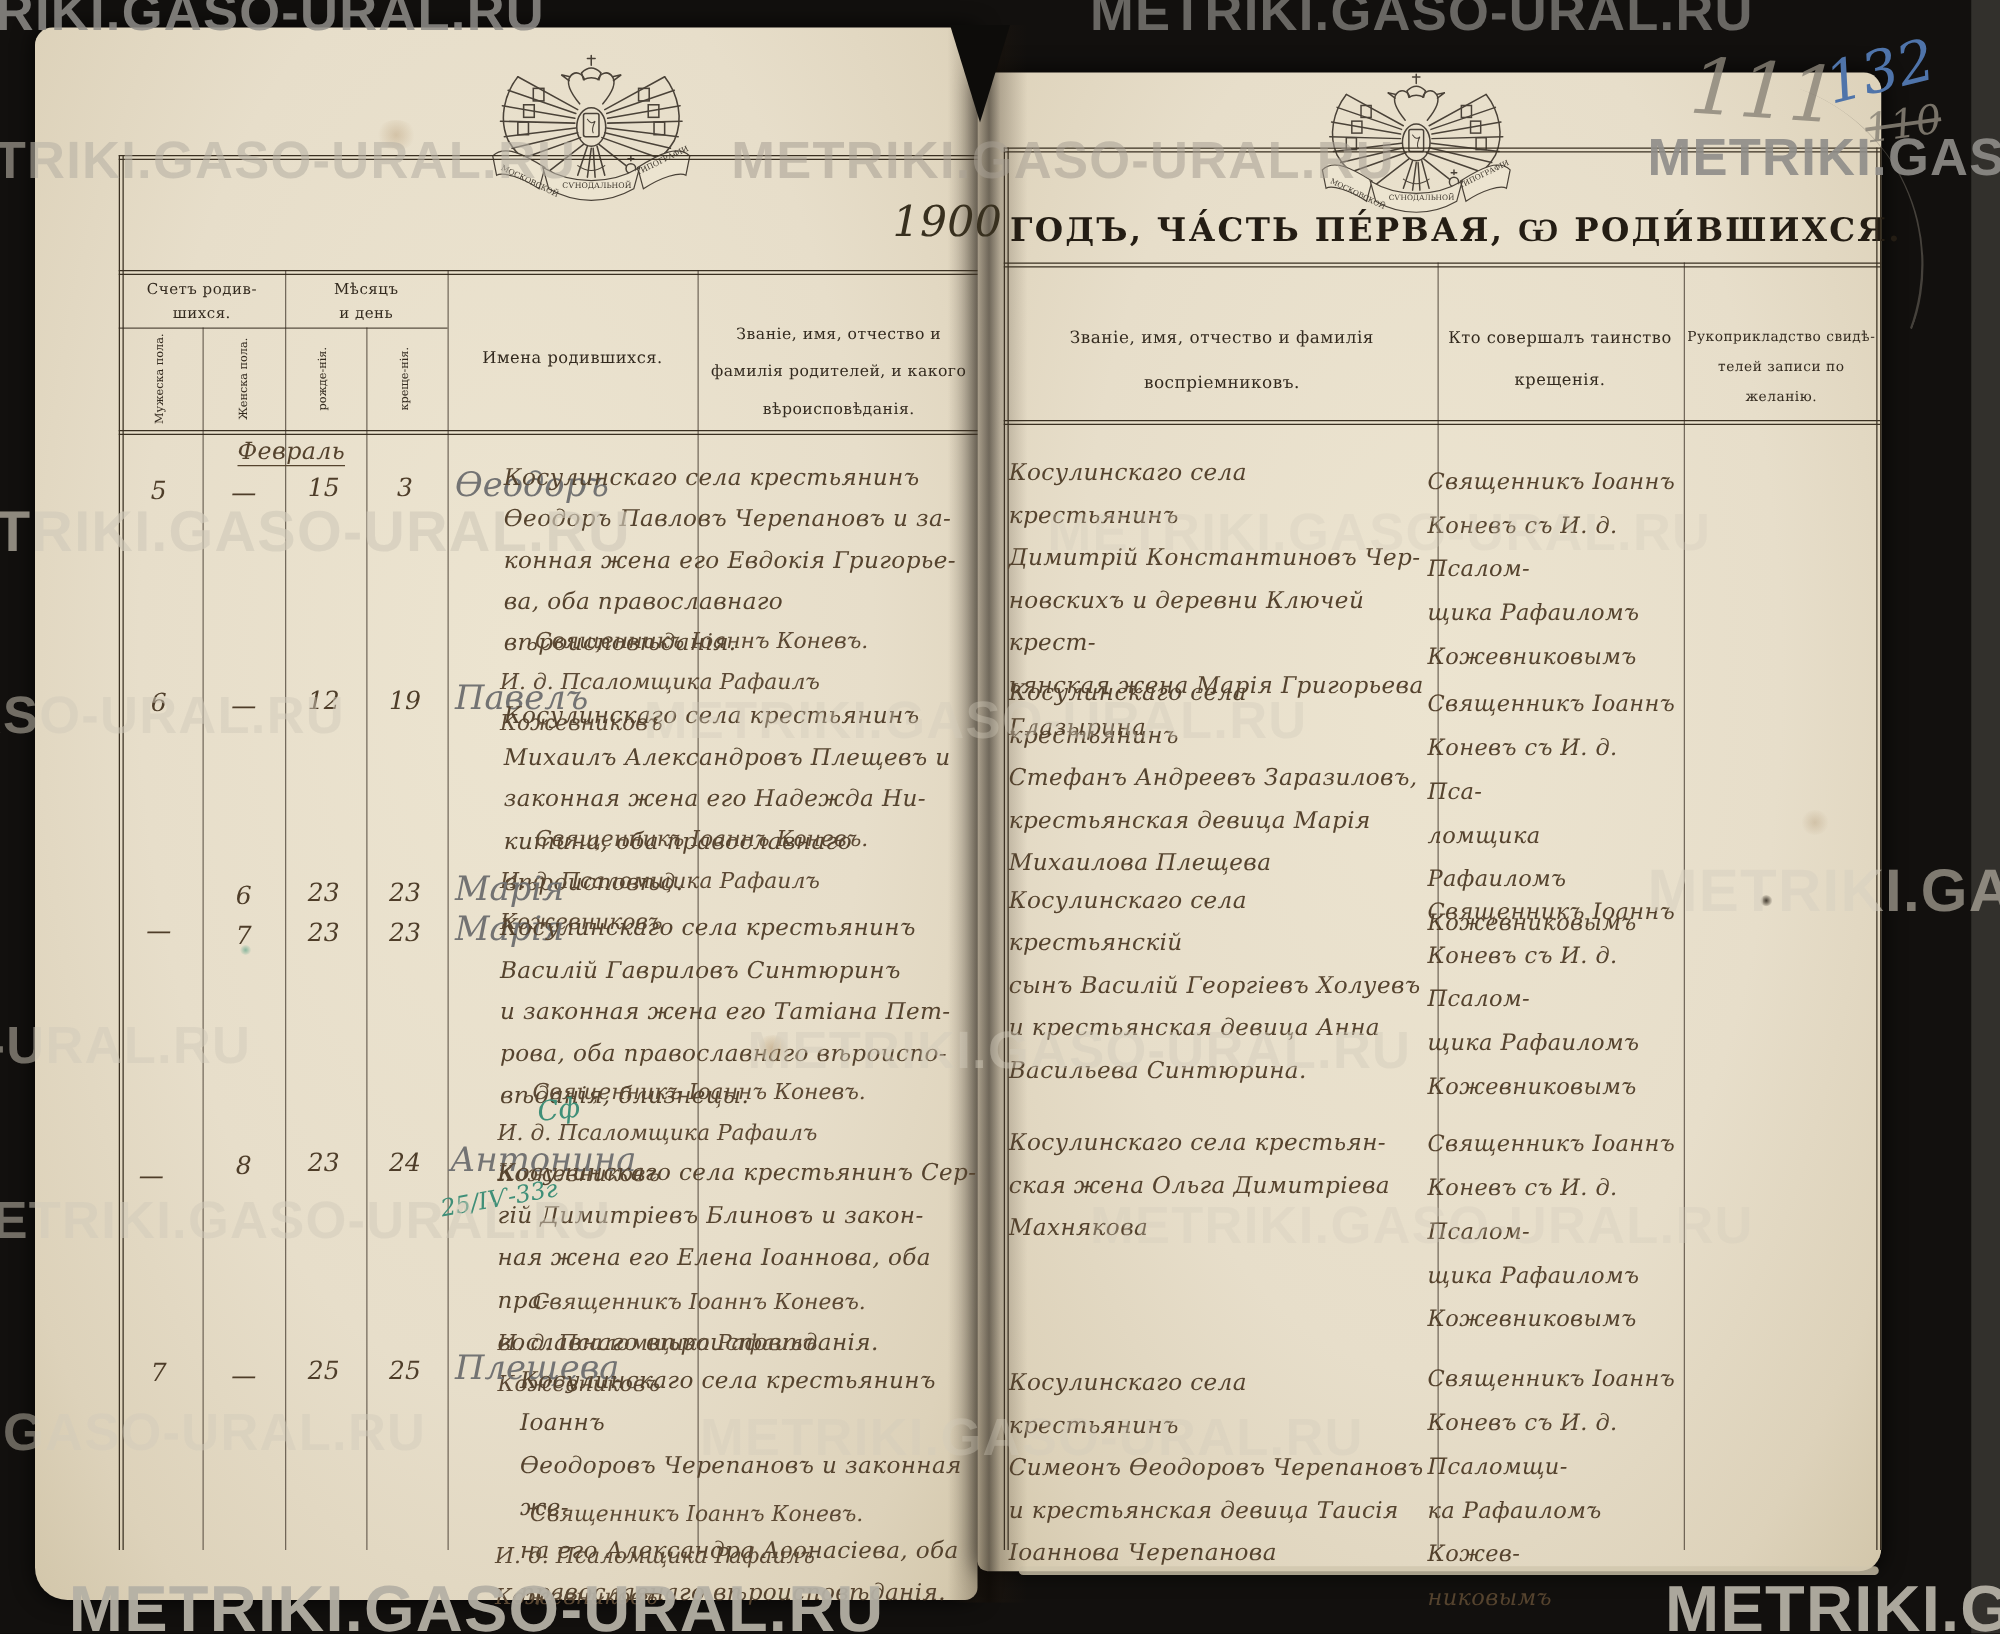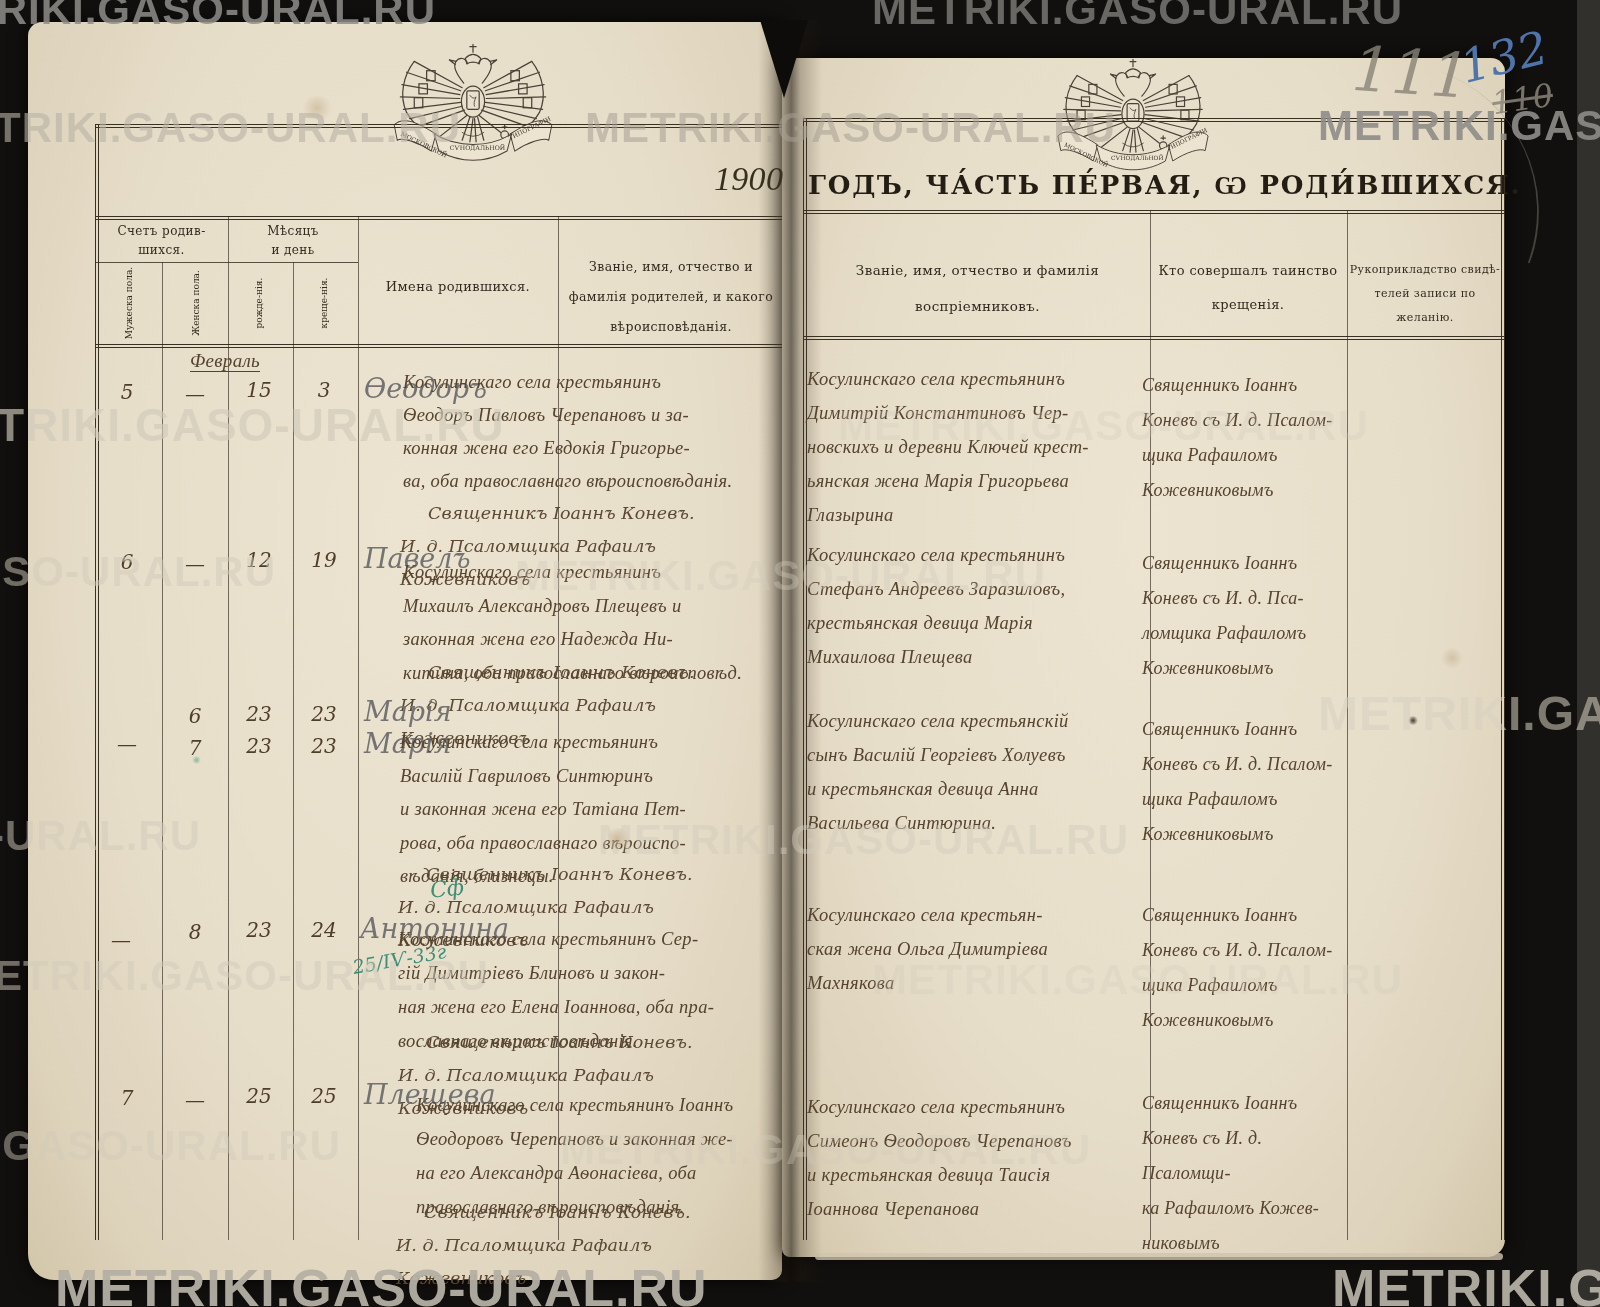--- a/index.html
+++ b/index.html
@@ -22,21 +22,21 @@
   .hline1{position:absolute;height:1px;background:rgba(52,42,30,.8);}
   .vline{position:absolute;width:1px;background:rgba(52,42,30,.65);}
   .vline2{position:absolute;width:0;border-left:4px double #3a3022;}
   
   .ptxt{position:absolute;color:#332a1f;white-space:pre-line;text-align:center;}
   .title{font-weight:bold;font-size:26px;letter-spacing:2.5px;color:#241d14;white-space:nowrap;text-align:left;}
   .head{font-size:12.5px;letter-spacing:.4px;line-height:30px;}
   .vhead{position:absolute;color:#332a1f;font-size:9px;letter-spacing:0;transform:rotate(-90deg);transform-origin:center;text-align:center;white-space:nowrap;}
   
   .hw{position:absolute;font-style:italic;color:#55432e;white-space:pre-line;
-      font-size:18.5px;line-height:33px;letter-spacing:.3px;font-family:Liberation Serif, serif;}
+      font-size:18.5px;line-height:33px;letter-spacing:.3px;}
   .num{position:absolute;font-style:italic;color:#4e3d29;font-size:20px;width:46px;text-align:center;white-space:pre-line;line-height:33px;}
   .nm{position:absolute;font-style:italic;color:#737373;font-size:27px;white-space:pre-line;line-height:33px;}
   .sig{position:absolute;font-style:italic;color:#5c4934;font-size:17.5px;line-height:33px;white-space:pre-line;text-indent:28px;width:382px;}
   .green{position:absolute;font-style:italic;color:#3f8f78;}
   
   .wm{position:absolute;font-family:"Liberation Sans",sans-serif;font-weight:bold;
       font-size:42px;letter-spacing:1px;white-space:nowrap;pointer-events:none;}
   .wm-a{left:-95px;top:-14px;color:#8f8d89;opacity:.85;}
   .wm-b{left:872px;top:-14px;color:#6e6c68;opacity:.95;}
   .wm-c{left:-70px;top:104px;color:#b9b3a6;opacity:.6;}

